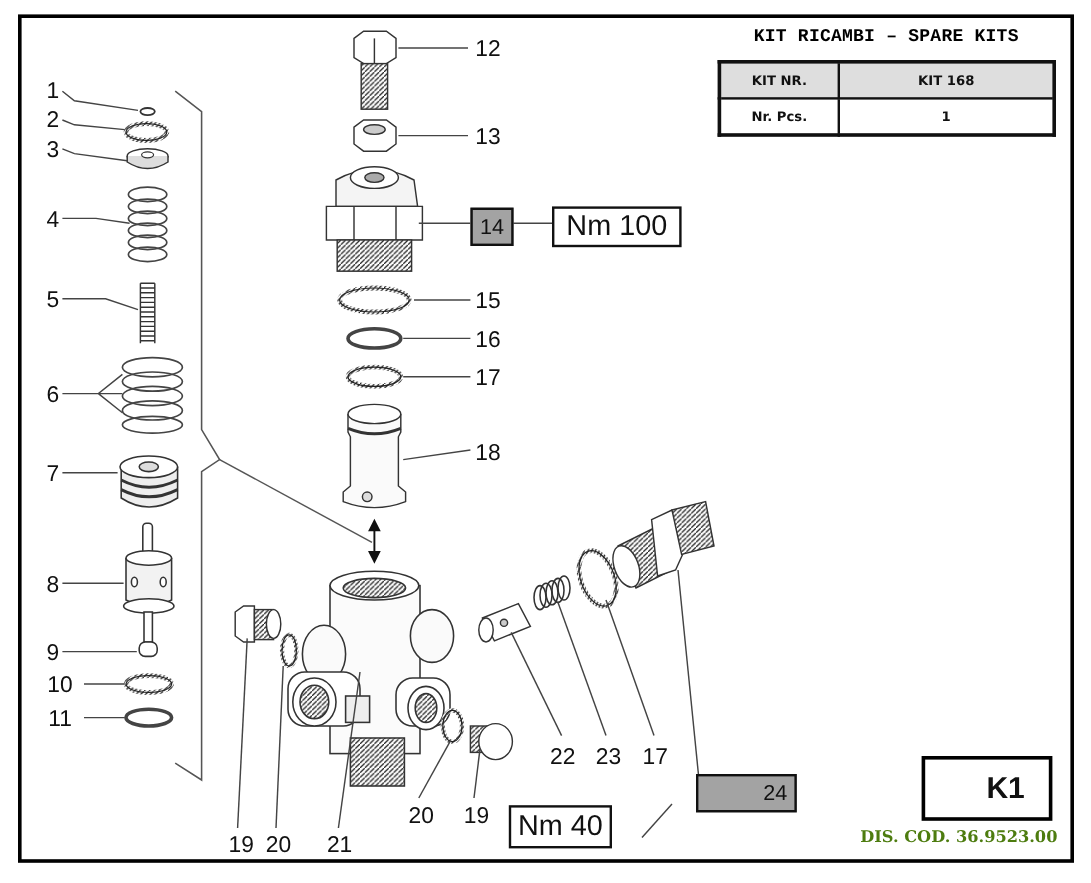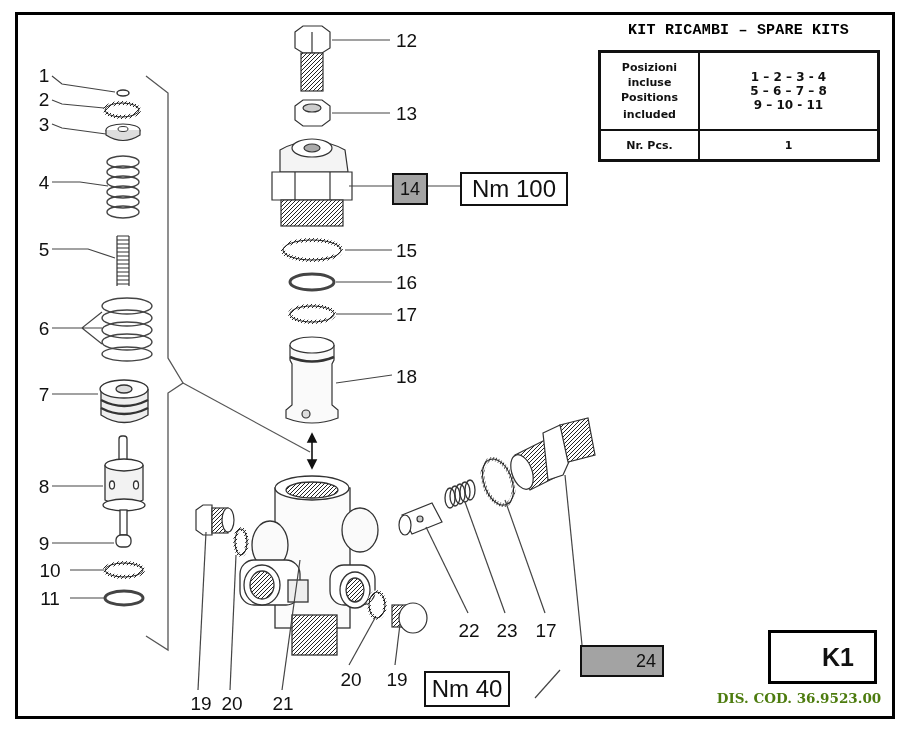--- a/index.html
+++ b/index.html
@@ -252,32 +252,23 @@
 </svg>
 
 <div class="box-num" style="left:392px; top:173px; width:32px; height:28px;">14</div>
 <div class="box-nm" style="left:460px; top:172px; width:104px; height:30px;">Nm 100</div>
 <div class="box-num" style="left:580px; top:645px; width:32px; height:28px;padding-left:48px;">24</div>
 <div class="box-nm" style="left:424px; top:671px; width:82px; height:32px;">Nm 40</div>
 
 <div class="kit-title">KIT RICAMBI – SPARE KITS</div>
 <table class="kit">
   <tbody>
-  <tr class="mid">
-    <td class="c1">
-      <div>Posizioni</div>
-      <div>incluse</div>
-      <div>Positions</div>
-      <div style="margin-top:2px;">included</div>
-    </td>
-    <td class="vals">
-      <div>1 – 2 – 3 - 4</div>
-      <div>5 – 6 – 7 – 8</div>
-      <div>9 – 10 - 11</div>
-    </td>
+      <tr class="hdr">
+    <td class="c1">KIT NR.</td>
+    <td>KIT 168</td>
   </tr>
   <tr class="last">
     <td class="c1">Nr. Pcs.</td>
     <td>1</td>
   </tr>
 </tbody>
   </table>
 
 <div class="k1">K1</div>
 <div class="dis">DIS. COD. 36.9523.00</div>

